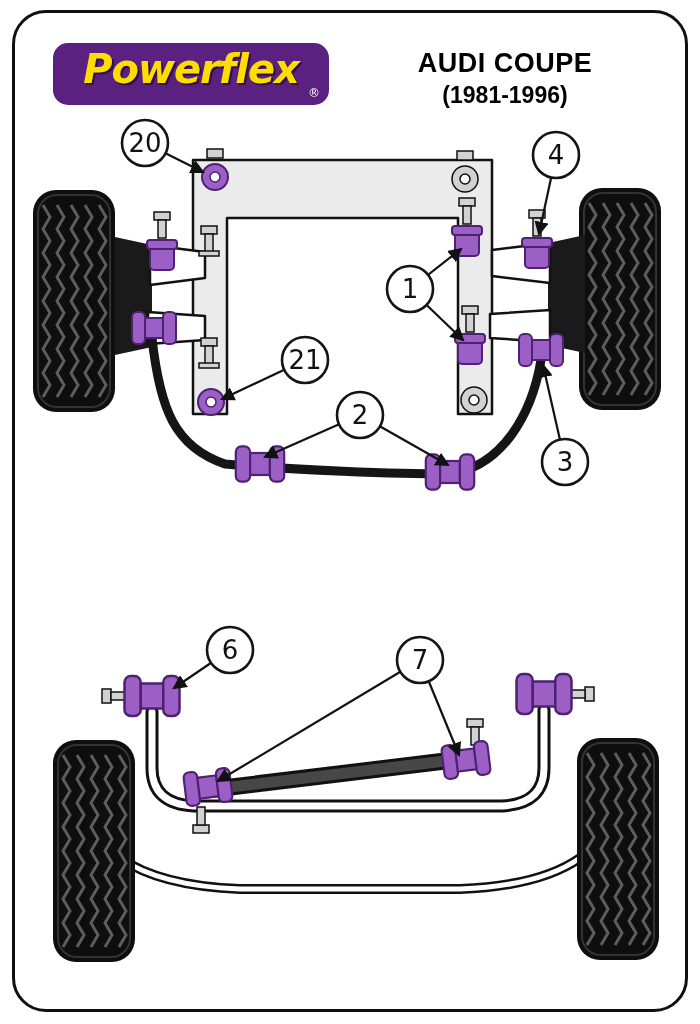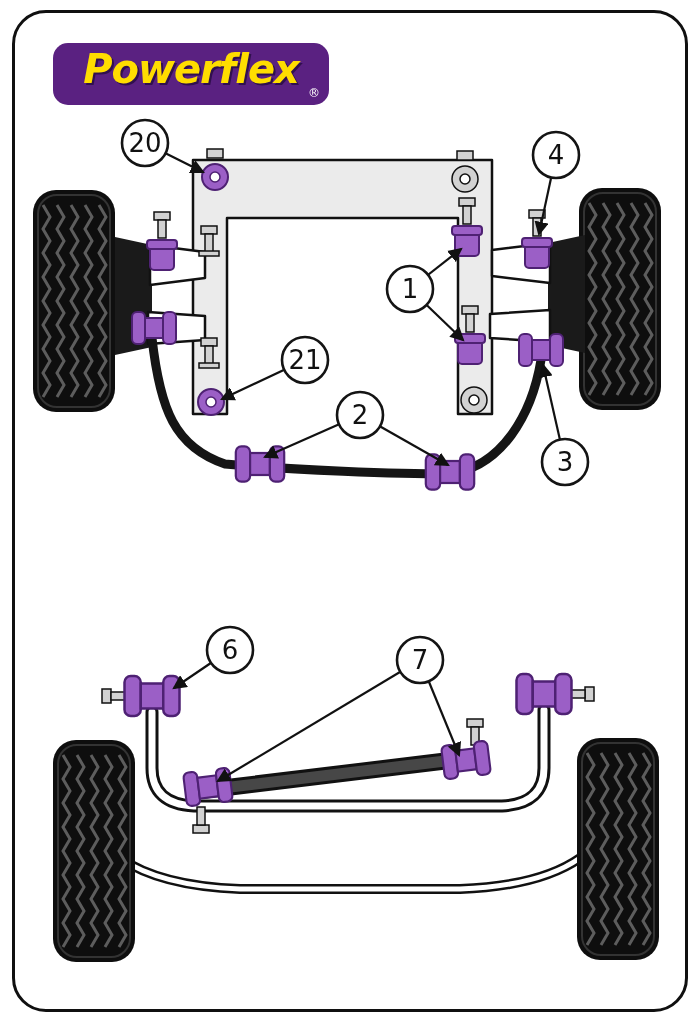--- a/index.html
+++ b/index.html
@@ -43,20 +43,22 @@
 <body>
 
 <div class="frame"></div>
 
 <div class="logo">
   <span class="brand">Powerflex</span>
   <span class="reg">®</span>
 </div>
 
 <div class="title">
+  <div class="model">AUDI COUPE</div>
+  <div class="years">(1981-1996)</div>
 </div>
 
 <svg width="0" height="0" style="position:absolute" aria-hidden="true">
   <defs>
     <marker id="arrowhead" viewBox="0 0 10 10" refX="8.5" refY="5" markerWidth="6.5" markerHeight="6.5" orient="auto-start-reverse">
       <path d="M0,0 L10,5 L0,10 Z" fill="#111"></path>
     </marker>
     <g id="tire">
       <rect x="0" y="0" width="82" height="222" rx="23" fill="#0e0e0e"></rect>
       <rect x="5" y="5" width="72" height="212" rx="19" fill="none" stroke="#333" stroke-width="2"></rect>

